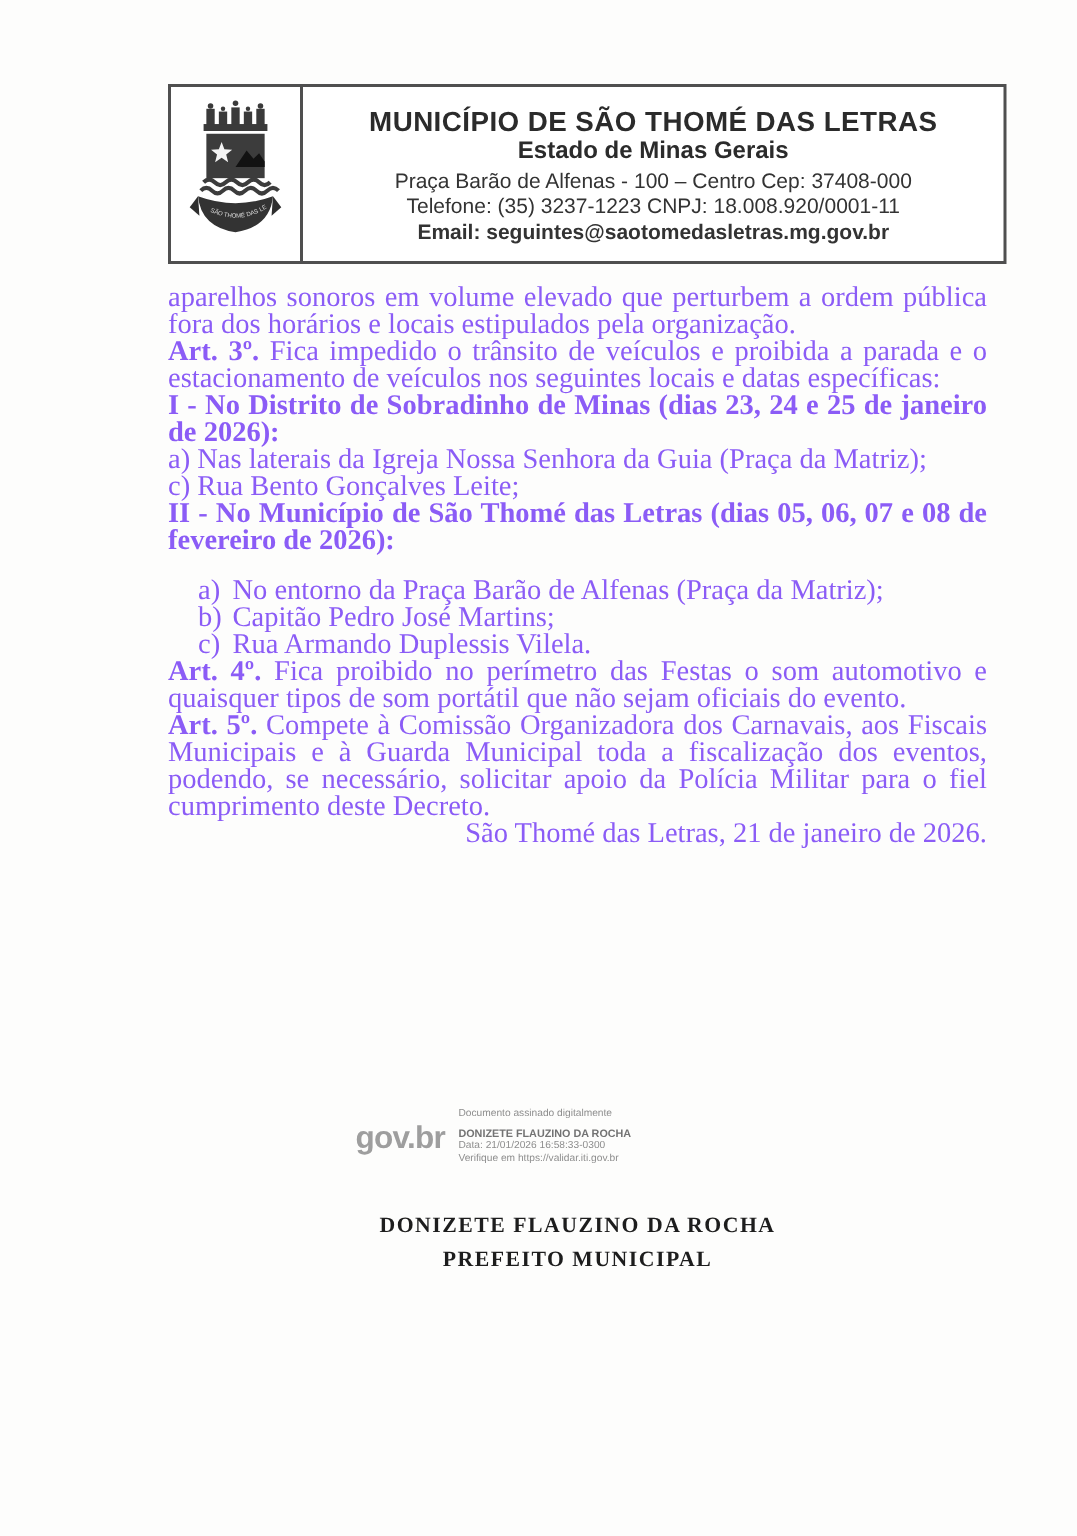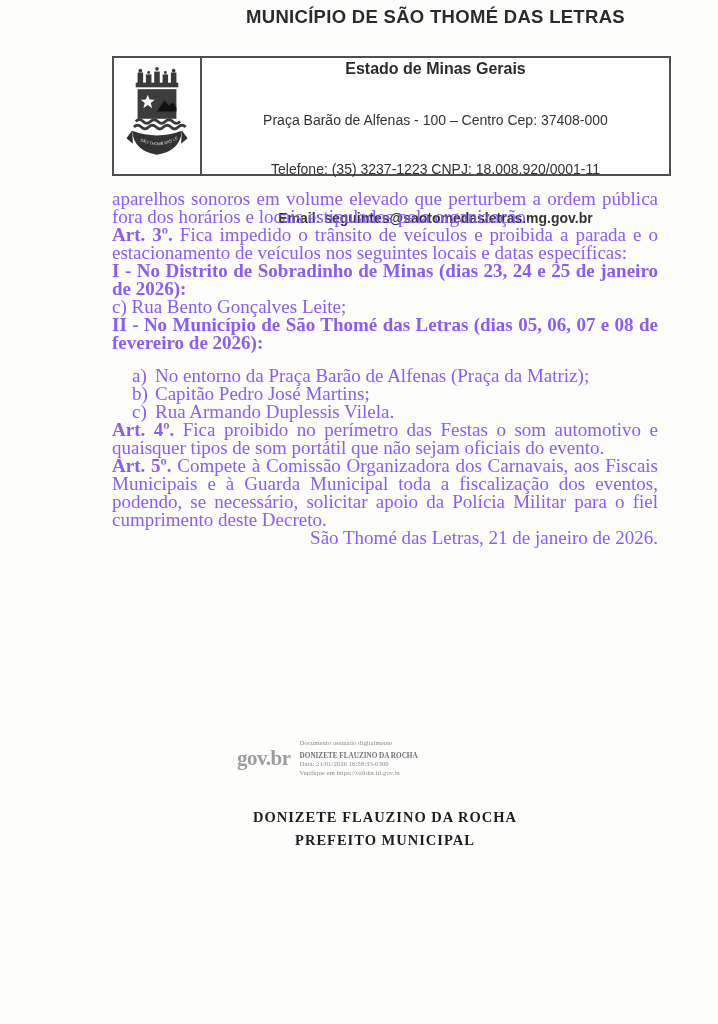--- a/index.html
+++ b/index.html
@@ -12,21 +12,21 @@
   .header-box{
     position:absolute;left:112px;top:56px;width:559px;height:120px;
     border:2px solid #4f4f4f;box-sizing:border-box;display:flex;background:#fff;
   }
   .crest-cell{
     width:88px;flex:0 0 88px;border-right:2px solid #4f4f4f;
     display:flex;align-items:center;justify-content:center;box-sizing:border-box;
   }
   .header-text{
     flex:1;display:flex;flex-direction:column;justify-content:center;align-items:center;
-    font-family:"Liberation Sans",sans-serif;color:#2b2b2b;text-align:center;line-height:1.15;gap:32px;
+    font-family:"Liberation Sans",sans-serif;color:#2b2b2b;text-align:center;line-height:1.15;
   }
   .h-title{font-size:18.5px;font-weight:bold;letter-spacing:.3px;white-space:nowrap;}
   .h-sub{font-size:16px;font-weight:bold;margin-top:1px;}
   .h-line{font-size:14px;margin-top:1px;color:#333;}
   .h-email{font-weight:bold;}
   
   .content{
     position:absolute;left:112px;top:190px;width:546px;
     font-size:19px;line-height:18px;color:#8b5cf6;
   }
@@ -38,21 +38,21 @@
   .mt15{margin-top:15px;}
   .mt17{margin-top:17px;}
   .sec-head{font-weight:bold;}
   .list2{margin-left:20px;}
   .list2-row{display:flex;}
   .list2-marker{width:23px;flex:0 0 23px;}
   .dateline{text-align:right !important;}
   
   .stamp{
     position:absolute;left:237px;top:739px;display:flex;align-items:center;
-    font-family:Liberation Serif, serif;
+    font-family:Liberation Sans, sans-serif;
   }
   .stamp-logo{
     font-size:21px;font-weight:bold;color:#9e9e9e;letter-spacing:-.5px;
     margin-right:9px;line-height:1;
   }
   .stamp-text{font-size:6.8px;color:#8d8d8d;line-height:8.6px;}
   .stamp-line1{margin-bottom:4px;}
   .stamp-signer{font-weight:bold;color:#737373;font-size:7.2px;}
   
   .signature{
@@ -112,20 +112,21 @@
   </div>
 
   <div class="content">
 
     <p>aparelhos sonoros em volume elevado que perturbem a ordem pública fora dos horários e locais estipulados pela organização.</p>
 
     <p class="mt10"><span class="b">Art. 3º.</span> <span>Fica impedido o trânsito de veículos e proibida a parada e o estacionamento de veículos nos seguintes locais e datas específicas:</span></p>
 
     <p class="mt17 sec-head">I - No Distrito de Sobradinho de Minas (dias 23, 24 e 25 de janeiro de 2026):</p>
 
+    <p class="mt17">a) Nas laterais da Igreja Nossa Senhora da Guia (Praça da Matriz);</p>
     <p class="mt17">c) Rua Bento Gonçalves Leite;</p>
 
     <p class="mt13 sec-head">II - No Município de São Thomé das Letras (dias 05, 06, 07 e 08 de fevereiro de 2026):</p>
 
     <div class="list2 mt15">
       <div class="list2-row">
         <span class="list2-marker">a)</span>
         <span>No entorno da Praça Barão de Alfenas (Praça da Matriz);</span>
       </div>
       <div class="list2-row">

